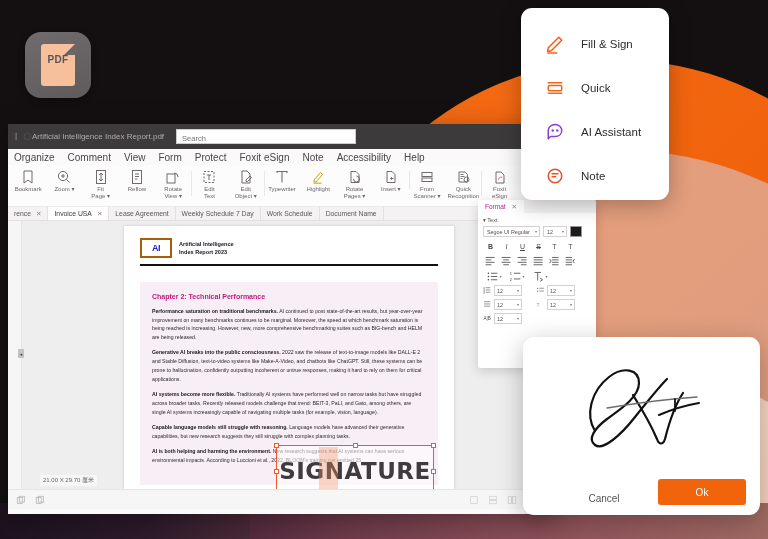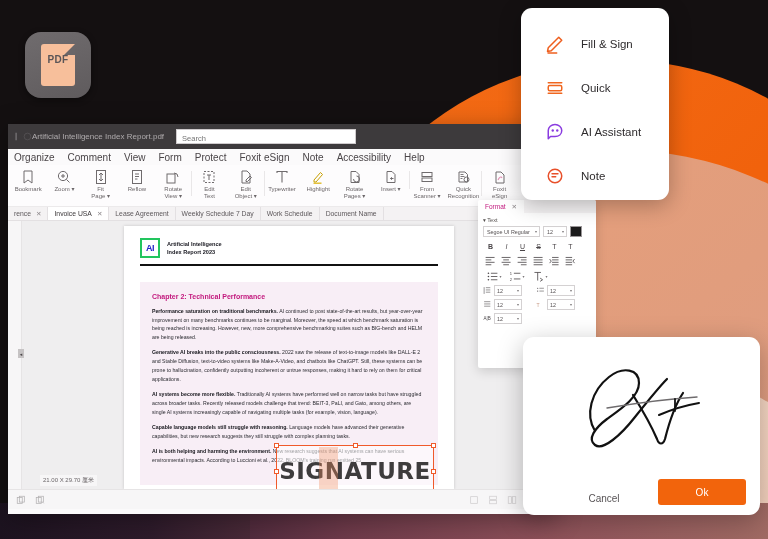--- a/index.html
+++ b/index.html
@@ -144,21 +144,21 @@
   }
   .page-scroll { flex:1; display:flex; justify-content:center; padding-top:5px;
     position:relative; }
   .page {
     width:330px; background:#fff; box-shadow:0 0 3px rgba(0,0,0,.18);
     padding:12px 16px 0 16px; position:relative;
   }
 
   .ai-head { display:flex; align-items:center; gap:7px; }
   .ai-mark {
-    width:20px; height:20px; border:2px solid #22c55e; position:relative;
+    width:32px; height:20px; border:2px solid #a16207; position:relative;
   }
   .ai-mark span {
     position:absolute; inset:0; display:flex; align-items:center;
     justify-content:center; font-size:9px; font-weight:bold; color:#2323c8;
     letter-spacing:-.5px;
   }
   .ai-title { font-size:5.6px; font-weight:bold; color:#17171f; line-height:1.45; }
   .ai-rule { height:1.6px; background:#111; margin-top:6px; }
 
   .chapter-block {

